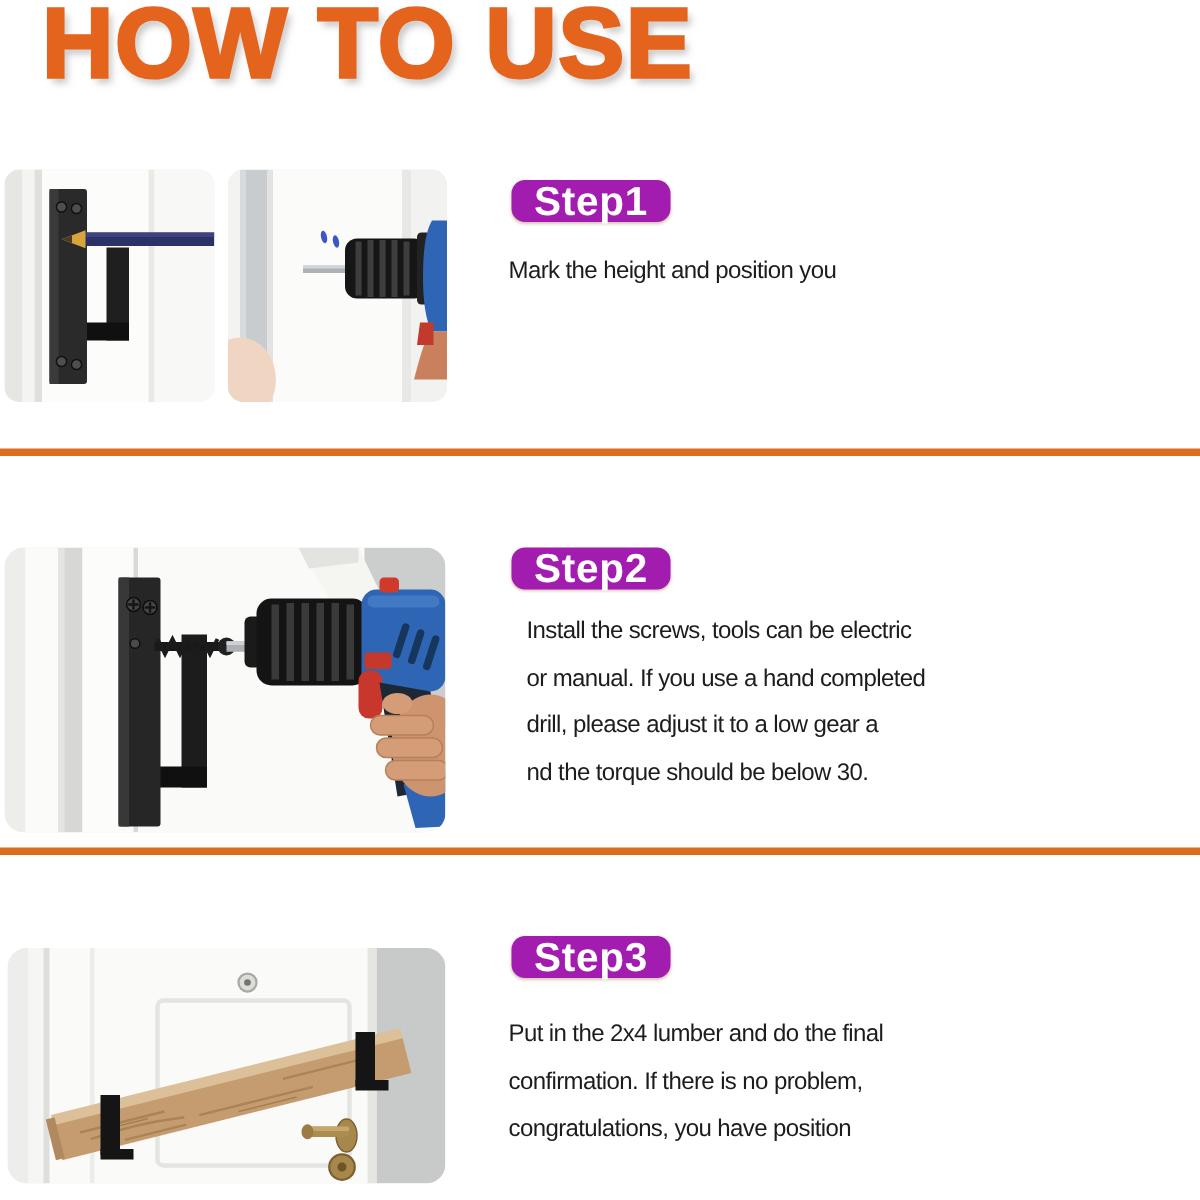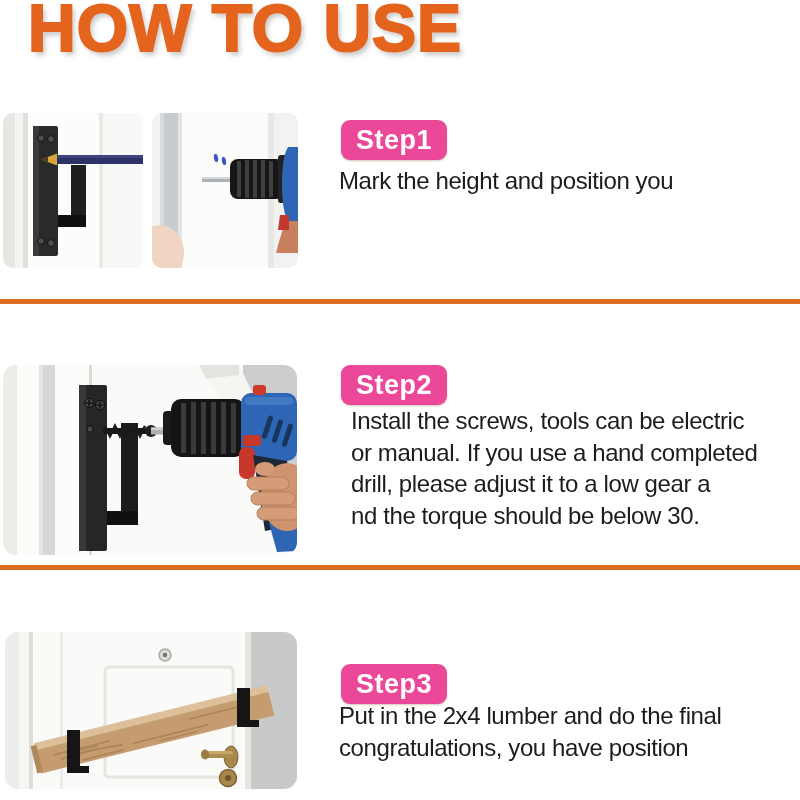--- a/index.html
+++ b/index.html
@@ -17,48 +17,48 @@
     -webkit-text-stroke:2.2px #E4641E;
     text-shadow: 0 0 3px #ffffff, 3px 4px 5px rgba(150,150,150,0.55);
     white-space:nowrap;
   }
   .photo {
     position:absolute; border-radius:12px; overflow:hidden;
     background:#f6f6f4;
   }
   .photo svg { display:block; width:100%; height:100%; }
   .step-badge {
-    position:absolute; left:341px; width:106px; height:40px;
-    background:#ec4899; border-radius:9px;
+    position:absolute; left:341px; width:106px; height:28px;
+    background:#a21caf; border-radius:9px;
     color:#ffffff; font-weight:700; font-size:27px;
     display:flex; align-items:center; justify-content:center;
     letter-spacing:0.5px;
     box-shadow:0 1px 2px rgba(140,90,40,0.35);
   }
   .step-para {
     position:absolute; left:339px; width:455px;
-    font-size:24px; line-height:31.5px; letter-spacing:-0.4px;
+    font-size:16px; line-height:31.5px; letter-spacing:-0.4px;
     color:#1c1c1c;
   }
   .step-para .line { white-space:nowrap; }
   .divider {
     position:absolute; left:0; width:800px; height:5px;
     background:#DC6C1E;
   }
   
   .photo-1a { left:3px;   top:113px; width:140px; height:155px; border-radius:10px; }
   .photo-1b { left:152px; top:113px; width:146px; height:155px; border-radius:10px; }
   .photo-2  { left:3px;   top:365px; width:294px; height:190px; border-radius:13px; }
   .photo-3  { left:5px;   top:632px; width:292px; height:157px; border-radius:13px; }
   .badge-1 { top:120px; }
   .badge-2 { top:365px; }
-  .badge-3 { top:664px; }
+  .badge-3 { top:624px; }
   .para-1 { top:165px; }
   .para-2 { top:405px;margin-left:12px; }
-  .para-3 { top:674px;margin-top:26px; }
+  .para-3 { top:674px; }
   .divider-1 { top:299px; }
   .divider-2 { top:565px; }
 </style>
 </head>
 <body>
 
 <div class="page-title">HOW TO USE</div>
 
 <div class="photo photo-1a">
   <svg viewBox="0 0 140 155" preserveAspectRatio="none">
@@ -240,14 +240,15 @@
     <g>
       <circle cx="223" cy="146" r="8.5" fill="#A8874C" stroke="#7C6134" stroke-width="1.5"></circle>
       <circle cx="223" cy="146" r="3" fill="#6E5527"></circle>
     </g>
   </svg>
 </div>
 
 <div class="step-badge badge-3">Step3</div>
 <div class="step-para para-3">
   <div class="line">Put in the 2x4 lumber and do the final</div>
+  <div class="line">confirmation. If there is no problem,</div>
   <div class="line">congratulations, you have position</div>
 </div>
 
 </body></html>

